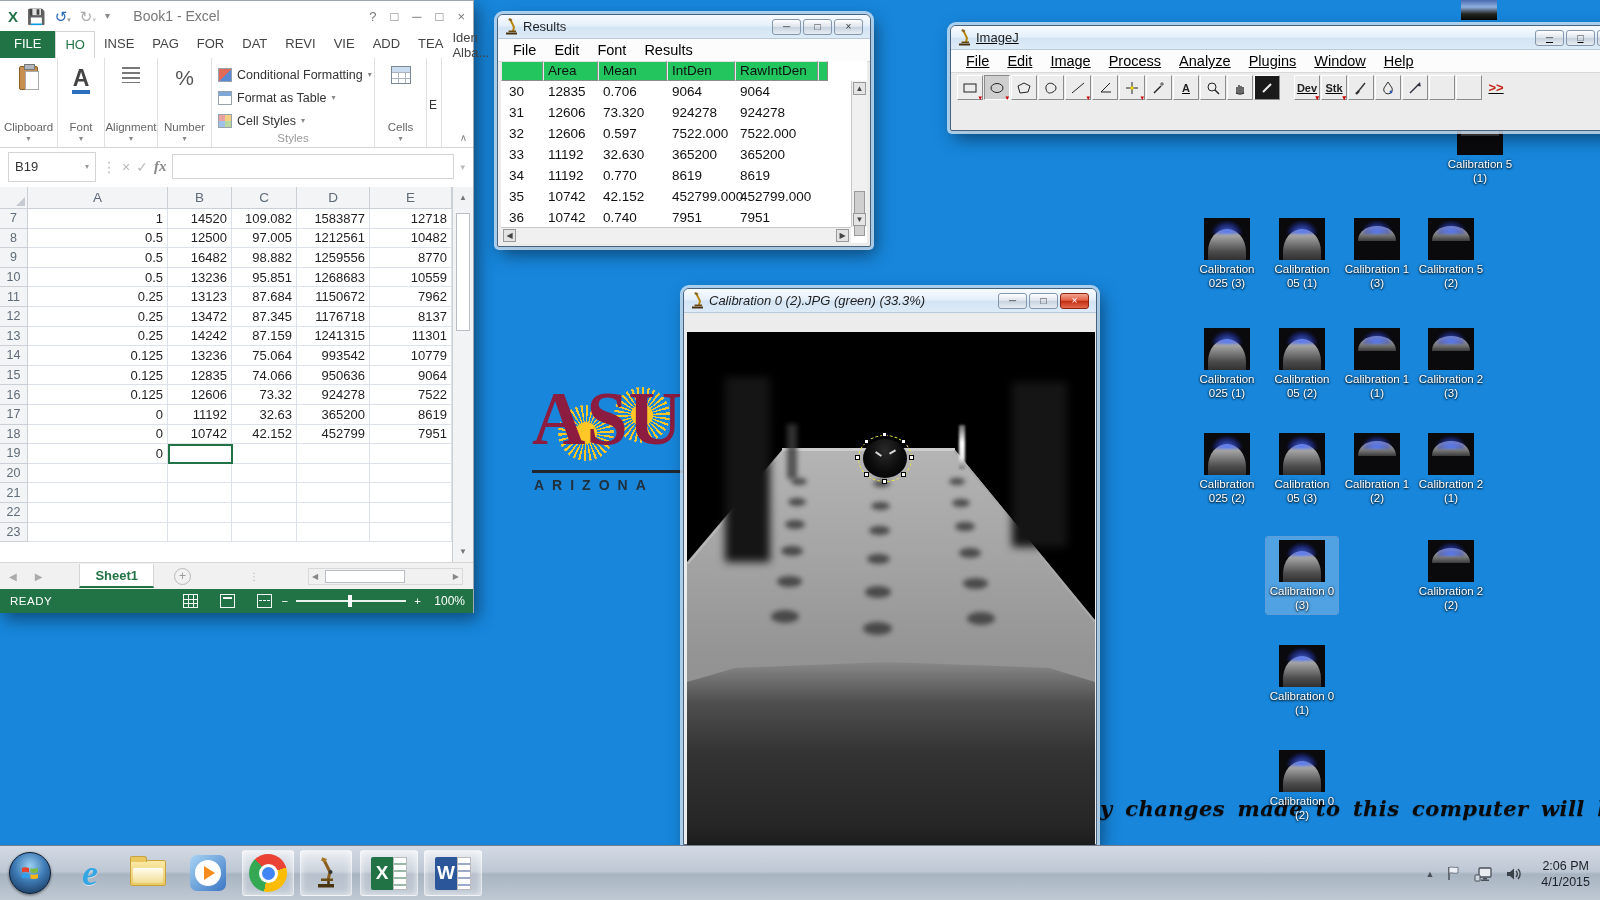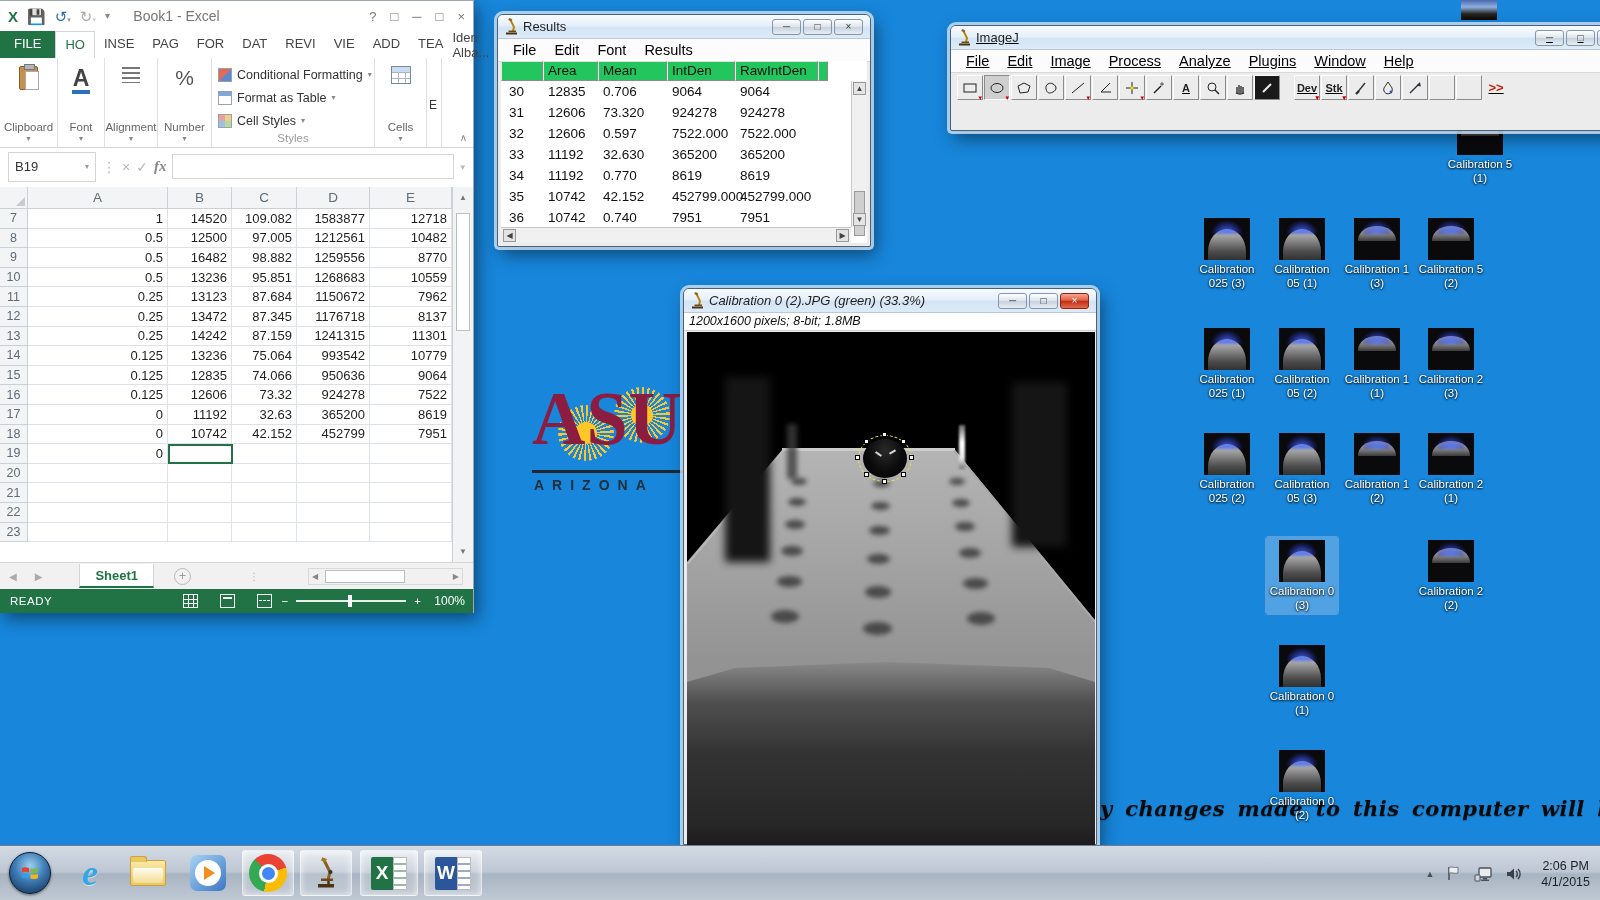--- a/index.html
+++ b/index.html
@@ -880,21 +880,20 @@
           <rect x="3.6" y="0.5" width="3.6" height="2.2" fill="#8A6A2A" transform="rotate(24 5 1.5)"></rect>
           <rect x="3.5" y="12.5" width="7.5" height="1.6" fill="#6B4A14"></rect>
         </svg>
       <span>Calibration 0 (2).JPG (green) (33.3%)</span>
       <div class="wbtns">
         <span class="wbtn">─</span>
         <span class="wbtn">□</span>
         <span class="wbtn red">×</span>
       </div>
     </div>
-    <div class="imginfo">1200x1600 pixels; 8-bit; 1.8MB</div>
     <div class="imgc">
       <div class="surface"></div>
       <div class="front"></div>
       <div class="edgeTop"></div>
       <div class="edgeL"></div>
       <div class="edgeR"></div>
       <div class="post" style="left:38px;top:45px;width:45px;height:185px"></div>
       <div class="post" style="left:325px;top:50px;width:55px;height:165px"></div>
       <div class="streak"></div>
 

